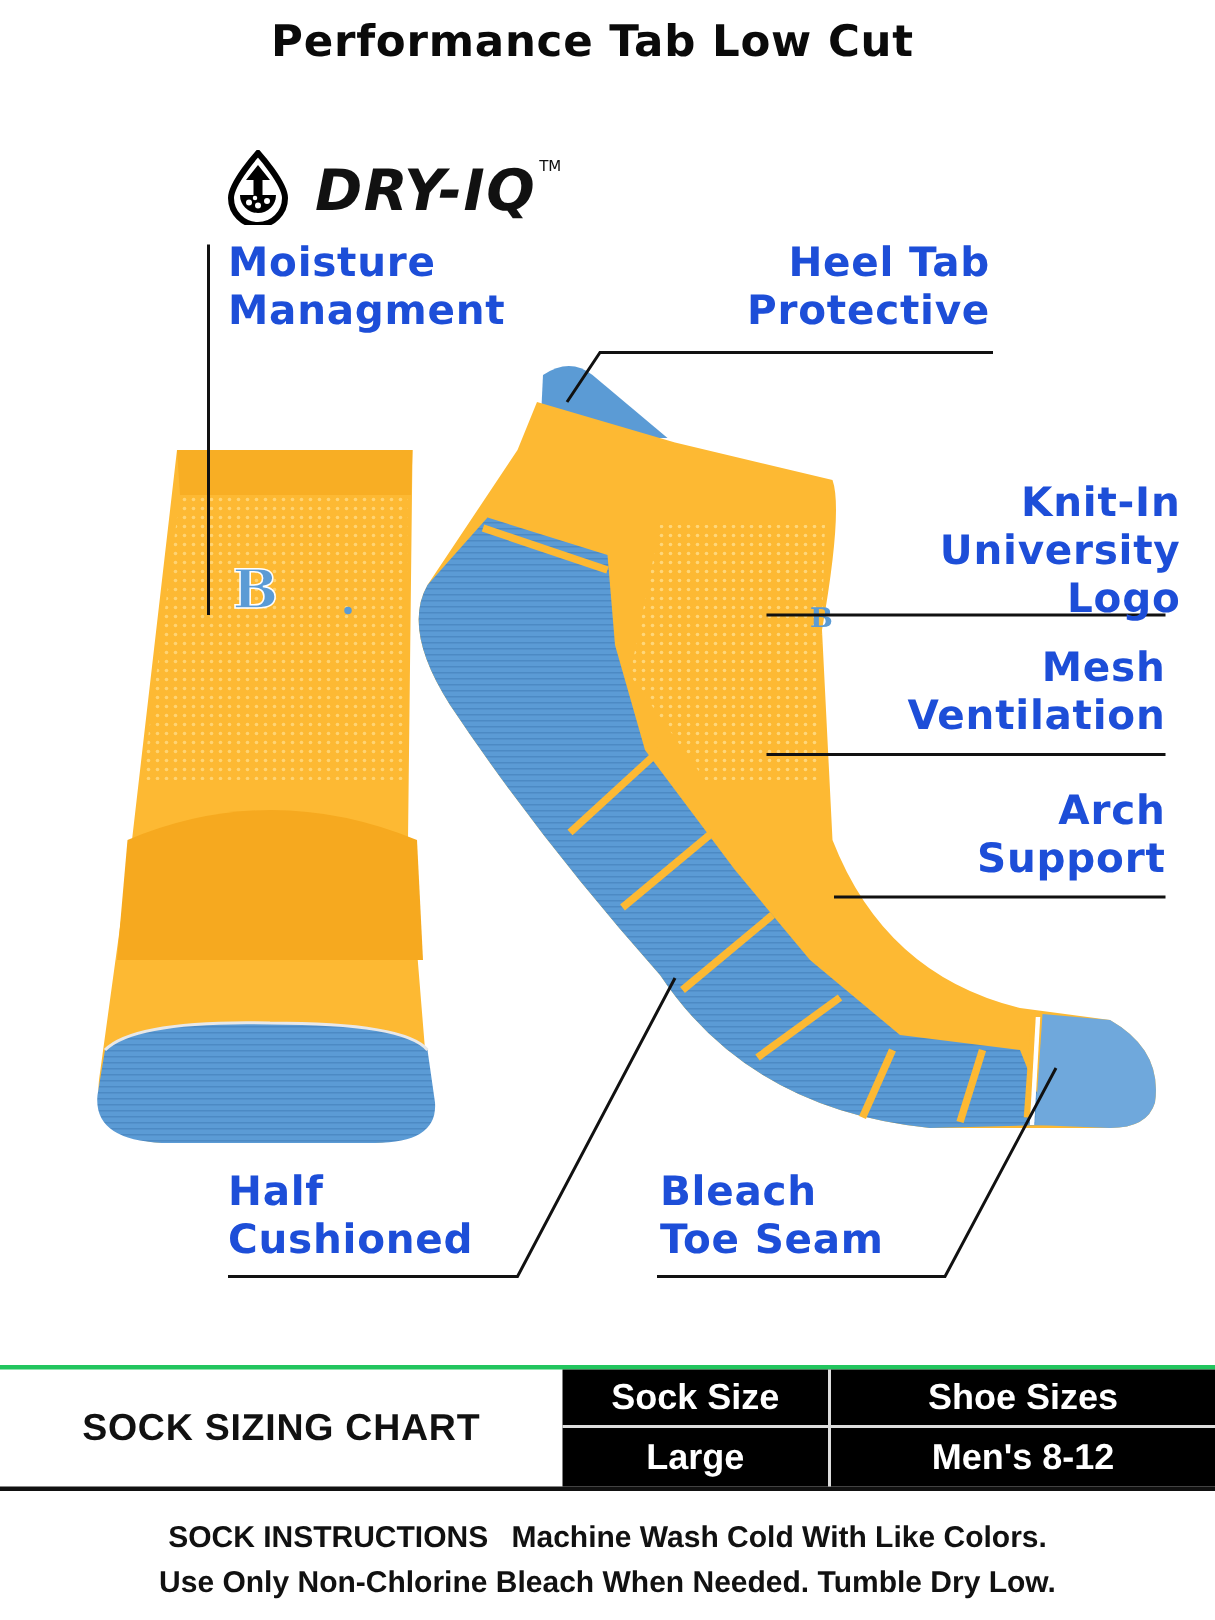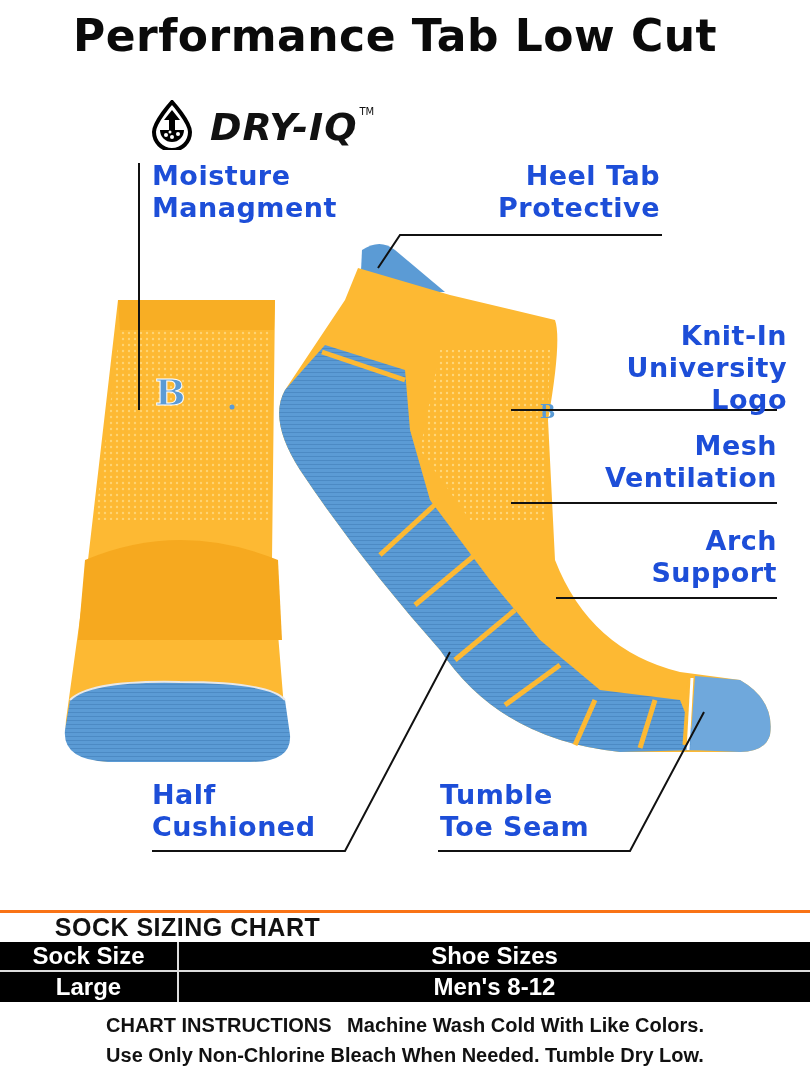--- a/index.html
+++ b/index.html
@@ -1,28 +1,28 @@
 <!DOCTYPE html>
 <html><head>
 <meta charset="utf-8">
 <style>
   html, body { margin:0; padding:0; background:#ffffff; }
   body { width:810px; height:1080px; position:relative; overflow:hidden;
          font-family:"DejaVu Sans", sans-serif; color:#111; }
   .abs { position:absolute; }
-  .title { left:0; width:790px; top:10px; text-align:center; font-size:44px;
+  .title { left:0; width:790px; top:10px; text-align:center; font-size:29px;
            font-weight:bold; letter-spacing:0.5px; color:#0a0a0a; }
   .label { font-size:27px; font-weight:bold; line-height:32px; color:#1d4ed8; letter-spacing:0.5px; }
   .right { text-align:right; }
   .brand { left:150px; top:100px; display:flex; align-items:center; }
   .brand-text { font-family:"DejaVu Sans", sans-serif; font-style:italic; font-weight:bold; font-size:38px; letter-spacing:1px; margin-left:16px; }
   .brand-tm { font-size:10px; font-weight:normal; align-self:flex-start; margin-top:6px; margin-left:2px; }
   svg.overlay { position:absolute; left:0; top:0; }
   
-  .size-table { left:0; top:910px; width:810px; height:84px; border-top:3px solid #f97316; border-bottom:3px solid #111; box-sizing:border-box; display:flex;flex-direction:column; }
+  .size-table { left:0; top:910px; width:810px; height:84px; border-top:3px solid #22c55e; border-bottom:3px solid #111; box-sizing:border-box; display:flex; }
   .size-left { width:375px; height:100%; display:flex; align-items:center; justify-content:center;
                font-family:"Liberation Sans", sans-serif; font-weight:bold; font-size:25px; letter-spacing:0.5px; color:#111;}
   .size-right { flex:1; background:#000; display:grid; grid-template-columns:179px 1fr; grid-template-rows:1fr 1fr; }
   .cell { color:#fff; display:flex; align-items:center; justify-content:center;
           font-family:"Liberation Sans", sans-serif; font-weight:bold; font-size:24px; }
   .cell.c1 { border-right:2px solid #ddd;text-align:center; }
   .cell.r1 { border-bottom:2px solid #ddd; }
   .care { left:0; width:810px; top:1010px; text-align:center; font-family:"Liberation Sans", sans-serif;
           font-weight:bold; font-size:20px; line-height:30px; color:#111; }
   .care-heading { margin-right:10px; }
@@ -132,33 +132,33 @@
   <div>Arch</div>
   <div>Support</div>
 </div>
 
 <div class="abs label" style="left:152px; top:779px;">
   <div>Half</div>
   <div>Cushioned</div>
 </div>
 
 <div class="abs label" style="left:440px; top:779px;">
-  <div>Tumble</div>
+  <div>Bleach</div>
   <div>Toe Seam</div>
 </div>
 
 <div class="abs size-table">
   <div class="size-left">SOCK SIZING CHART</div>
   <div class="size-right">
     <div class="cell c1 r1">Sock Size</div>
     <div class="cell r1">Shoe Sizes</div>
     <div class="cell c1">Large</div>
     <div class="cell">Men's 8-12</div>
   </div>
 </div>
 
 <div class="abs care">
   <div>
-    <span class="care-heading">CHART INSTRUCTIONS</span>
+    <span class="care-heading">SOCK INSTRUCTIONS</span>
     <span>Machine Wash Cold With Like Colors.</span>
   </div>
   <div>Use Only Non-Chlorine Bleach When Needed. Tumble Dry Low.</div>
 </div>
 
 </body></html>

